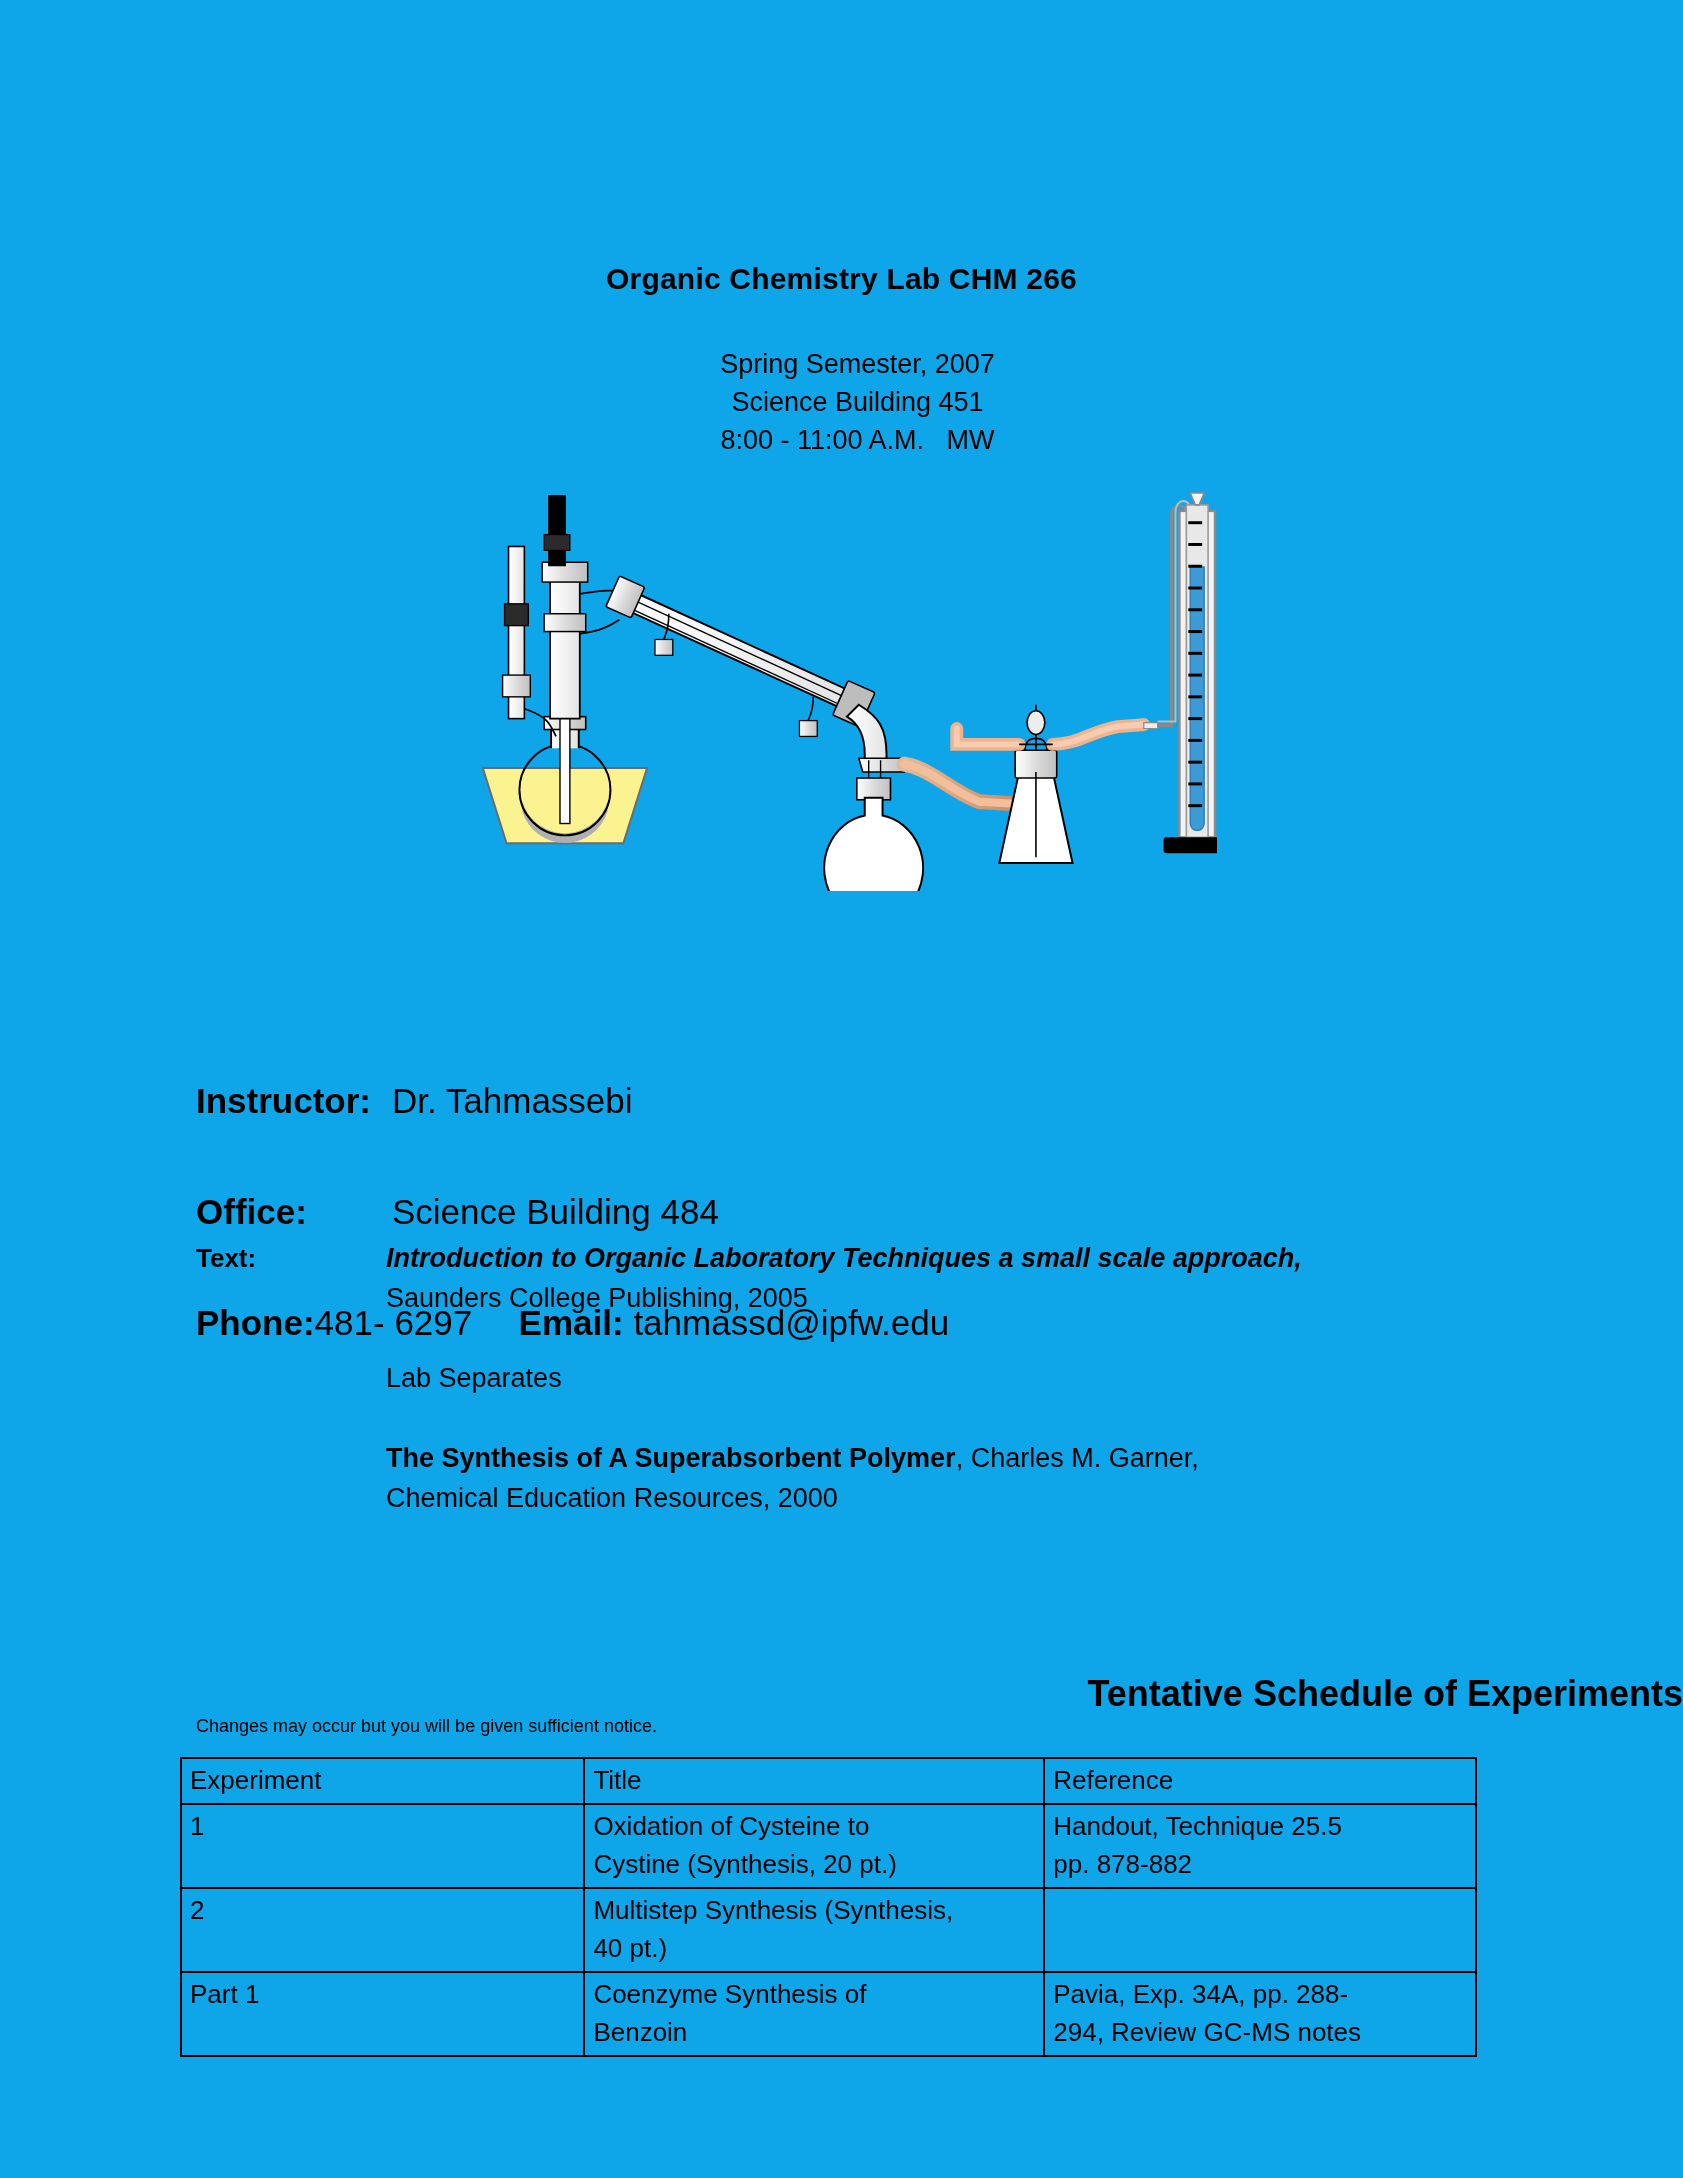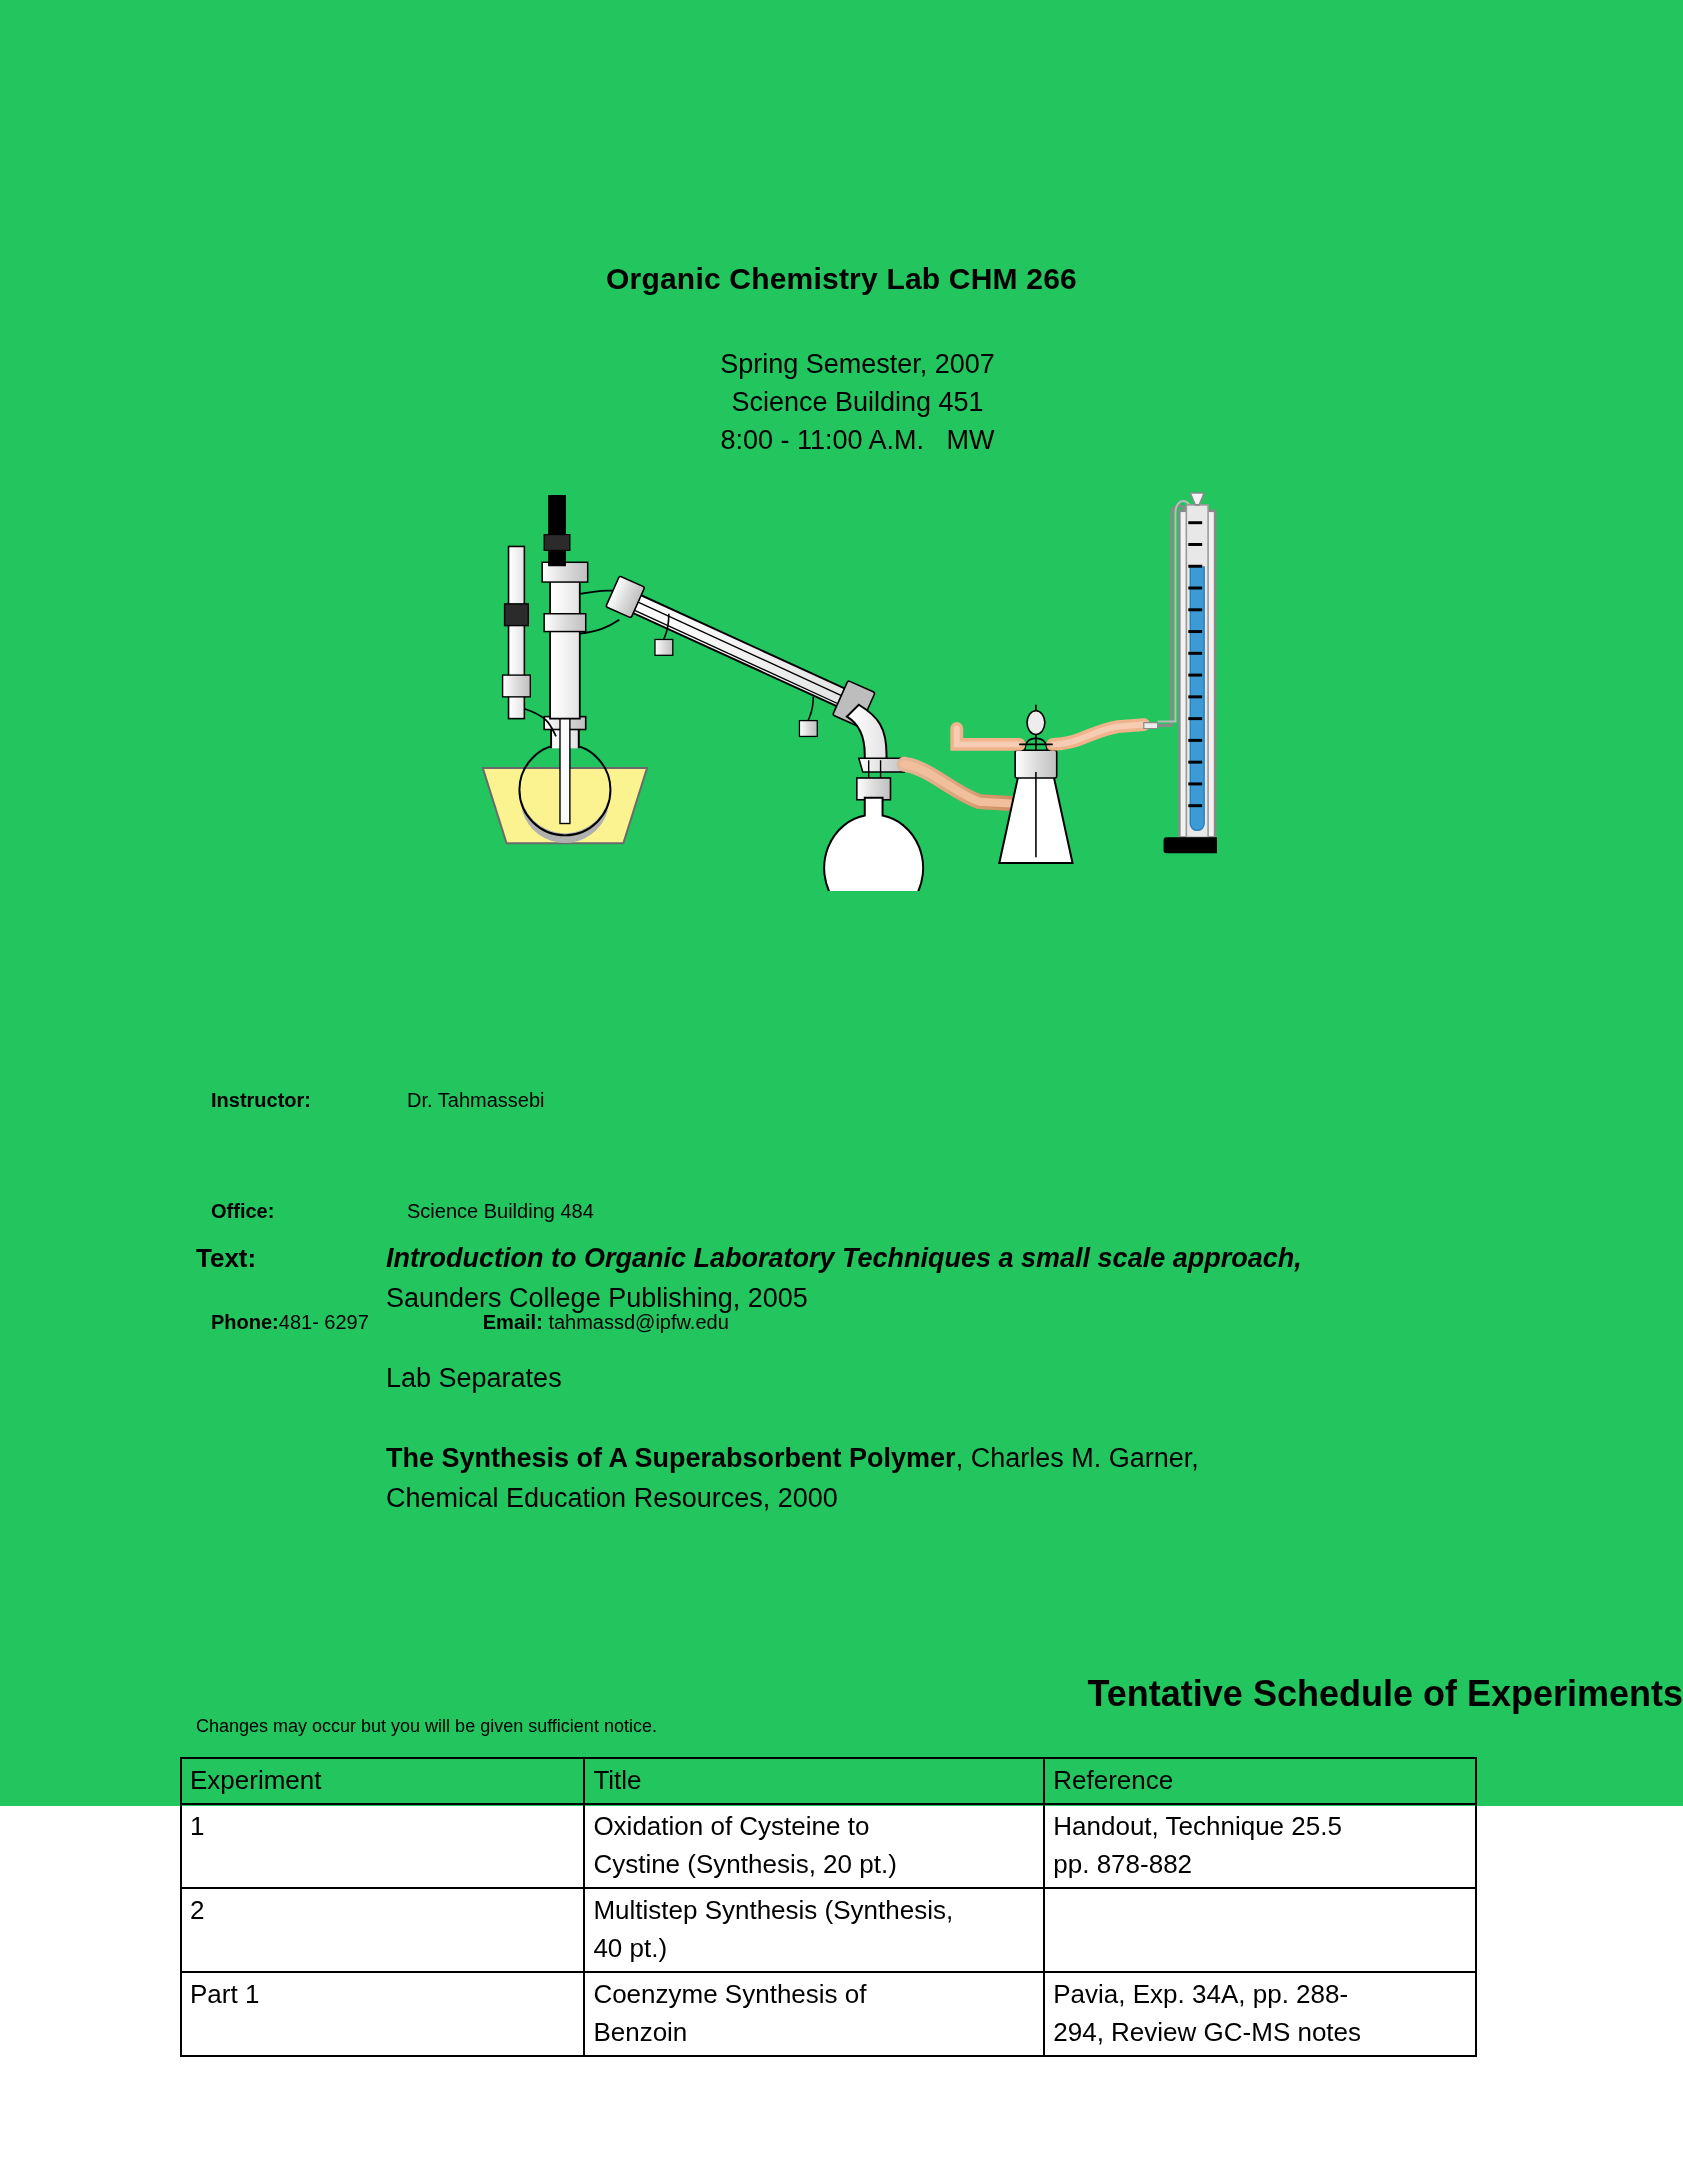--- a/index.html
+++ b/index.html
@@ -12,22 +12,22 @@
     height: 2178px;
     font-family: "Liberation Sans", sans-serif;
     color: #000000;
     position: relative;
     overflow: hidden;
   }
   .page {
     position: absolute;
     left: 0; top: 0;
     width: 1683px;
-    height: 1806px;
-    background: #22c55e;
+    height: 2178px;
+    background: #0ea5e9;
   }
 
   
   .doc-title {
     position: absolute;
     left: 0; top: 262px;
     width: 1683px;
     text-align: center;
     font-size: 30px;
     font-weight: bold;
@@ -48,23 +48,23 @@
     position: absolute;
     left: 465px;
     top: 475px;
     width: 752px;
     height: 416px;
   }
 
   
   .info-block {
     position: absolute;
-    left: 211px;
+    left: 196px;
     top: 1008px;
-    font-size: 20px;
+    font-size: 35px;
     line-height: 37px;
     white-space: pre;
   }
   .info-row { display: block; }
   .lbl { font-weight: bold; }
   .ind-1 { display: inline-block; width: 196px; }
   .ind-2 { display: inline-block; width: 204px; }
 
   
   .text-section {

